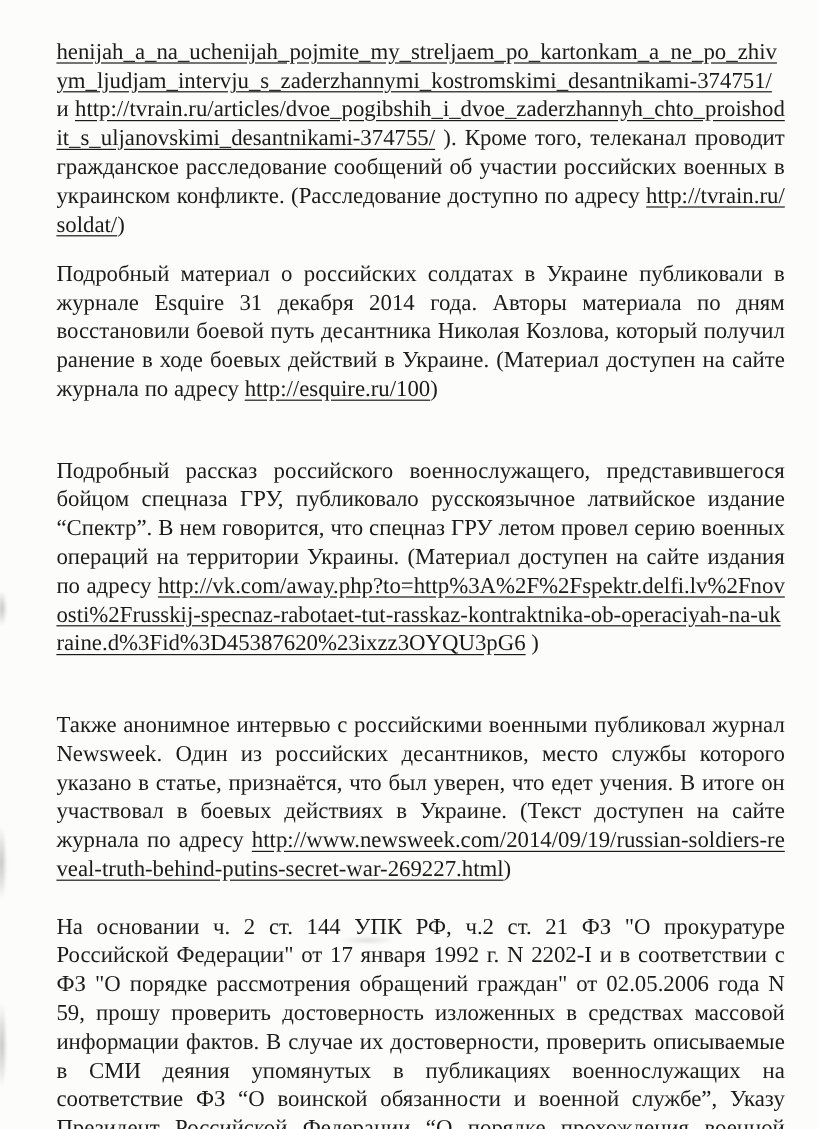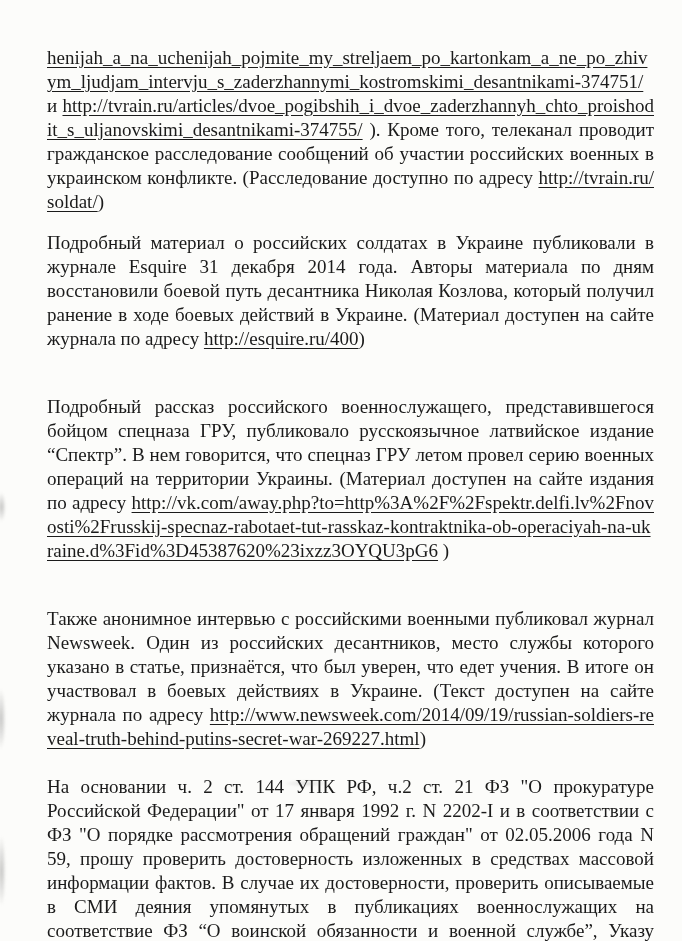--- a/index.html
+++ b/index.html
@@ -6,21 +6,21 @@
   html, body {
     background: #fcfcfa;
     font-family: "Liberation Serif", "DejaVu Serif", serif;
   }
   .page {
     position: relative;
     width: 682px;
     height: 941px;
     background: #fcfcfa;
     color: #1b1b1b;
-    padding: 46px 28px 18px 47px;
+    padding: 32px 28px 18px 47px;
     overflow: hidden;
   }
   .content p {
     font-size: 19px;
     line-height: 24px;
     text-align: justify;
     margin: 0 0 17px 0;
     color: #1b1b1b;
   }
   .content p.gap-lg { margin-bottom: 24px; margin-top: 44px; }
@@ -54,21 +54,21 @@
   <div class="smudge smudge-3"></div>
   <div class="smudge smudge-4"></div>
 
   <div class="content">
 
     <p>
       <span class="link">henijah_a_na_uchenijah_pojmite_my_streljaem_po_kartonkam_a_ne_po_zhivym_ljudjam_intervju_s_zaderzhannymi_kostromskimi_desantnikami-374751/</span><span> и </span><span class="link">http://tvrain.ru/articles/dvoe_pogibshih_i_dvoe_zaderzhannyh_chto_proishodit_s_uljanovskimi_desantnikami-374755/</span><span> ). Кроме того, телеканал проводит гражданское расследование сообщений об участии российских военных в украинском конфликте. (Расследование доступно по адресу </span><span class="link">http://tvrain.ru/soldat/</span><span>)</span>
     </p>
 
     <p>
-      <span>Подробный материал о российских солдатах в Украине публиковали в журнале Esquire 31 декабря 2014 года. Авторы материала по дням восстановили боевой путь десантника Николая Козлова, который получил ранение в ходе боевых действий в Украине. (Материал доступен на сайте журнала по адресу </span><span class="link">http://esquire.ru/400</span><span>)</span>
+      <span>Подробный материал о российских солдатах в Украине публиковали в журнале Esquire 31 декабря 2014 года. Авторы материала по дням восстановили боевой путь десантника Николая Козлова, который получил ранение в ходе боевых действий в Украине. (Материал доступен на сайте журнала по адресу </span><span class="link">http://esquire.ru/100</span><span>)</span>
     </p>
 
     <p class="gap-lg">
       <span>Подробный рассказ российского военнослужащего, представившегося бойцом спецназа ГРУ, публиковало русскоязычное латвийское издание “Спектр”. В нем говорится, что спецназ ГРУ летом провел серию военных операций на территории Украины. (Материал доступен на сайте издания по адресу </span><span class="link">http://vk.com/away.php?to=http%3A%2F%2Fspektr.delfi.lv%2Fnovosti%2Frusskij-specnaz-rabotaet-tut-rasskaz-kontraktnika-ob-operaciyah-na-ukraine.d%3Fid%3D45387620%23ixzz3OYQU3pG6</span><span> )</span>
     </p>
 
     <p class="gap-lg">
       <span>Также анонимное интервью с российскими военными публиковал журнал Newsweek. Один из российских десантников, место службы которого указано в статье, признаётся, что был уверен, что едет учения. В итоге он участвовал в боевых действиях в Украине. (Текст доступен на сайте журнала по адресу </span><span class="link">http://www.newsweek.com/2014/09/19/russian-soldiers-reveal-truth-behind-putins-secret-war-269227.html</span><span>)</span>
     </p>
 

